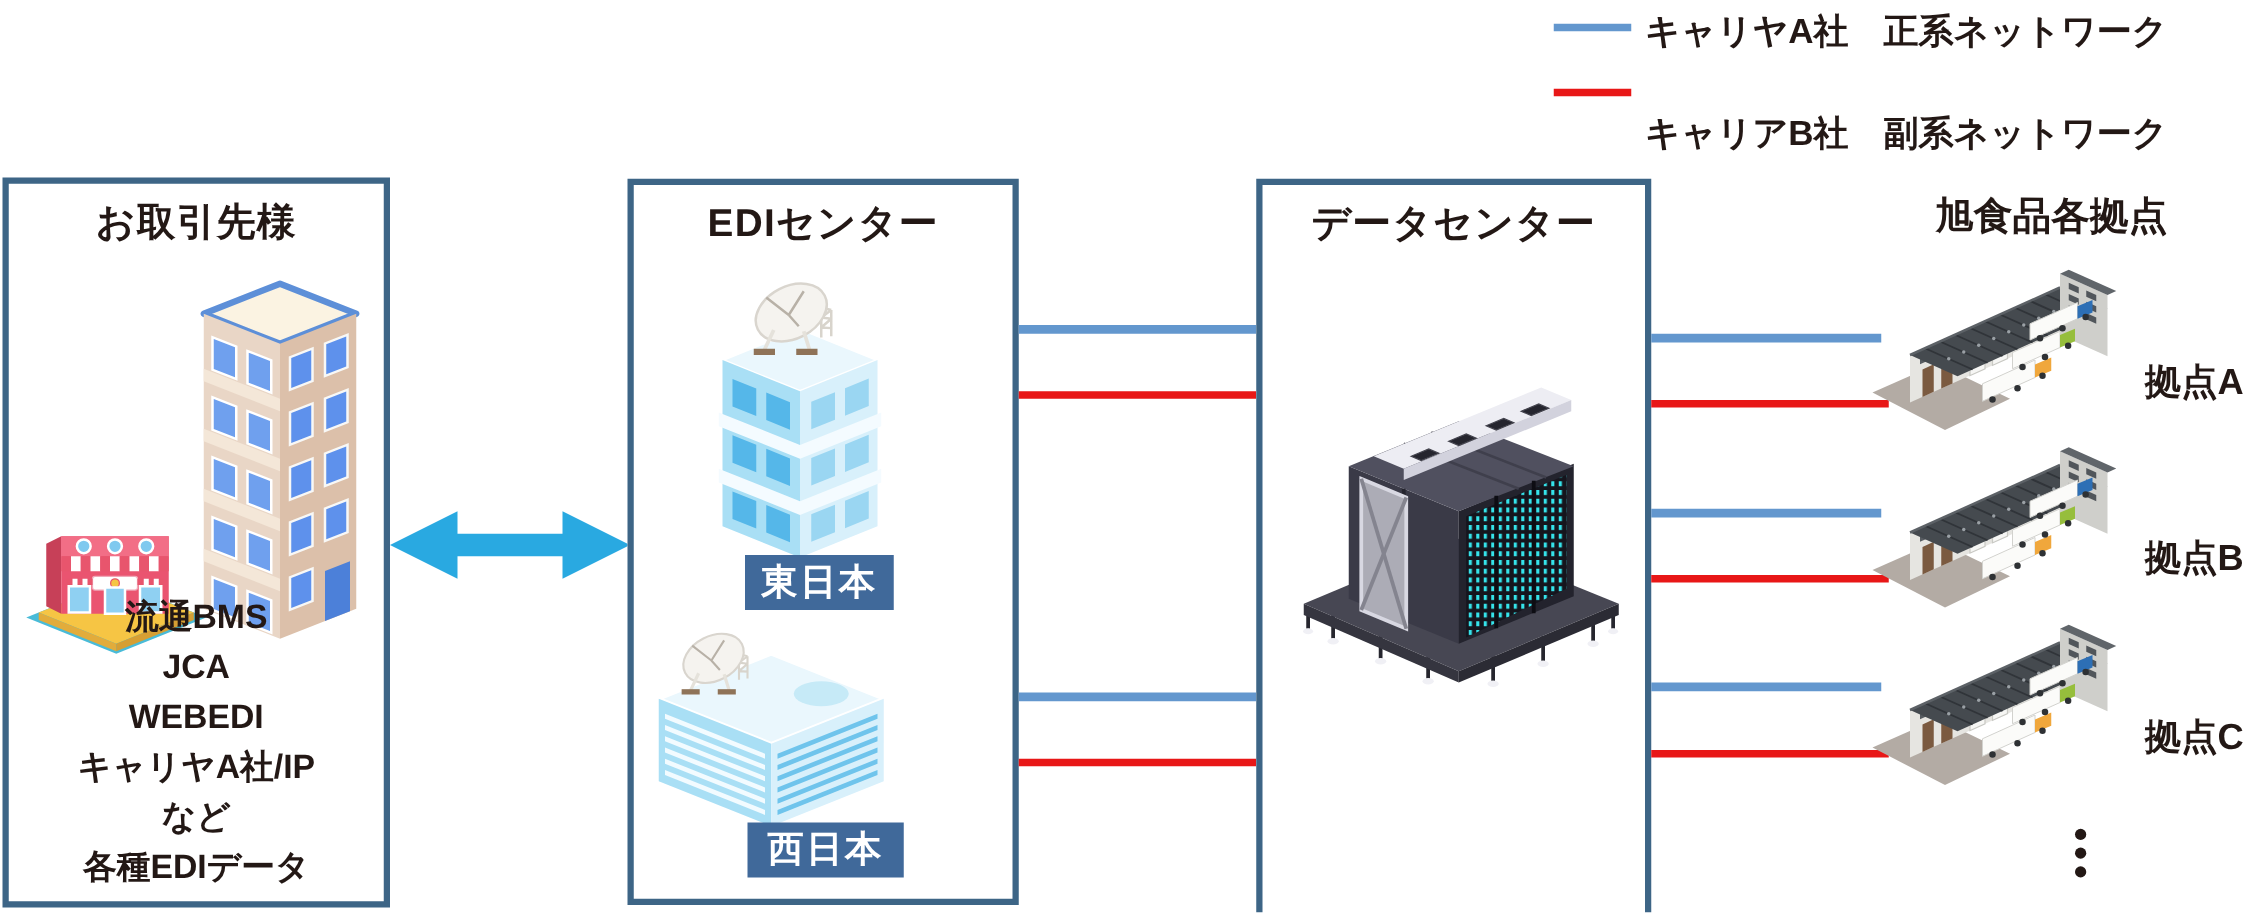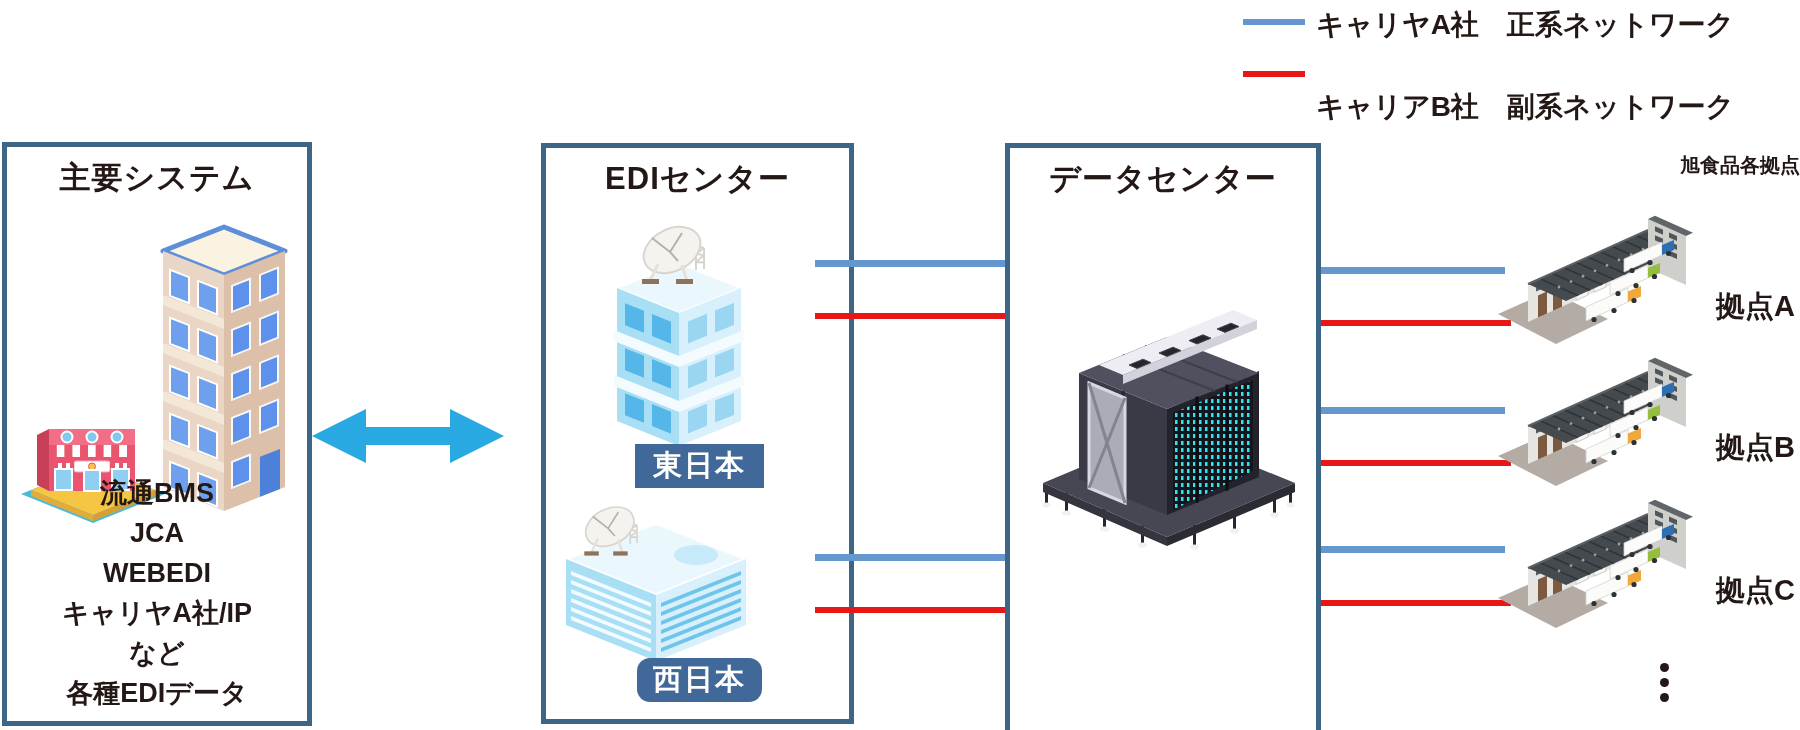--- a/index.html
+++ b/index.html
@@ -10,22 +10,22 @@
   .box-title{position:absolute;left:0;width:100%;top:10px;text-align:center;
              font-size:31px;font-weight:bold;letter-spacing:1px;}
   .hline{position:absolute;}
   .badge{position:absolute;display:flex;align-items:center;justify-content:center;
          color:#fff;font-size:29px;font-weight:bold;letter-spacing:2px;}
   .legend-label{position:absolute;font-size:28px;font-weight:bold;white-space:nowrap;}
   .proto-list{position:absolute;left:0;width:100%;top:326px;text-align:center;
               font-size:27px;font-weight:bold;line-height:40px;}
   .dc-desc{position:absolute;left:0;width:100%;top:420px;text-align:center;
            font-size:29px;font-weight:bold;line-height:40px;}
-  .branch-title{position:absolute;left:1548px;top:152px;width:252px;text-align:right;
-                font-size:20px;font-weight:bold;}
+  .branch-title{position:absolute;left:1548px;top:152px;width:252px;text-align:left;
+                font-size:31px;font-weight:bold;}
   .branch-label{position:absolute;left:1716px;width:90px;height:30px;line-height:30px;
                 font-size:29px;font-weight:bold;}
   .dot{position:absolute;width:9px;height:9px;border-radius:50%;background:#231815;}
   svg{display:block;}
 </style>
 </head>
 <body>
 
 <div class="canvas">
 
@@ -106,21 +106,21 @@
       </g>
     </defs>
   </svg>
 
   <div class="hline" style="left: 1243px; top: 19px; width: 62px; height: 6px; background-color: rgb(99, 151, 206);"></div>
   <div class="legend-label" style="left:1316px;top:6px;">キャリヤA社　正系ネットワーク</div>
   <div class="hline" style="left: 1243px; top: 71px; width: 62px; height: 6px; background-color: rgb(232, 23, 23);"></div>
   <div class="legend-label" style="left:1316px;top:58px;margin-top:30px;">キャリアB社　副系ネットワーク</div>
 
   <div class="box" style="left:2px;top:142px;width:310px;height:584px;">
-    <div class="box-title">主要システム</div>
+    <div class="box-title">お取引先様</div>
 
     <div class="abs" style="left:10px;top:244px;width:150px;height:135px;">
       <svg viewBox="0 0 150 135" width="150" height="135">
         <polygon points="4,103 76,74 148,103 76,132" fill="#49BBD8"></polygon>
         <polygon points="14,99 76,75 138,99 76,124" fill="#F6C544"></polygon>
         <polygon points="14,99 76,124 76,130 14,105" fill="#E2AC3B"></polygon>
         <polygon points="76,124 138,99 138,105 76,130" fill="#D69F33"></polygon>
         <polygon points="20,44 32,38 32,100 20,94" fill="#C74058"></polygon>
         <rect x="32" y="38" width="86" height="62" fill="#EA5470"></rect>
         <rect x="32" y="38" width="86" height="16" fill="#F26E86"></rect>
@@ -205,21 +205,21 @@
       <div>各種EDIデータ</div>
     </div>
   </div>
 
   <div class="abs" style="left:312px;top:403px;width:192px;height:66px;">
     <svg viewBox="0 0 192 66" width="192" height="66">
       <polygon points="0,33 54,6 54,24 138,24 138,6 192,33 138,60 138,42 54,42 54,60" fill="#29A9E1"></polygon>
     </svg>
   </div>
 
-  <div class="box" style="left:502px;top:143px;width:313px;height:581px;margin-left:39px;">
+  <div class="box" style="left:502px;top:143px;width:313px;height:581px;">
     <div class="box-title">EDIセンター</div>
 
     <div class="abs" style="left:38px;top:48px;width:190px;height:255px;">
       <svg viewBox="0 0 190 255" width="190" height="255" xmlns:xlink="http://www.w3.org/1999/xlink">
         <polygon points="33,92 95,67 157,92 95,117" fill="#EAF7FD" stroke="#FFFFFF" stroke-width="2"></polygon>
         <polygon points="33,92 95,117 95,250 33,225" fill="#A9DFF5"></polygon>
         <polygon points="95,117 157,92 157,225 95,250" fill="#D8F0FB"></polygon>
         <g transform="translate(33,92) skewY(21.9)" fill="#55B7E9">
           <rect x="8" y="12" width="19" height="22"></rect>
             <rect x="35" y="12" width="19" height="22"></rect>
@@ -234,21 +234,21 @@
           <rect x="9" y="57" width="19" height="22"></rect>
             <rect x="36" y="57" width="19" height="22"></rect>
           <rect x="9" y="102" width="19" height="22"></rect>
             <rect x="36" y="102" width="19" height="22"></rect>
         </g>
         <polygon points="30,134 95,160 160,134 160,145 95,171 30,145" fill="#F4FBFF"></polygon>
         <polygon points="30,179 95,205 160,179 160,190 95,216 30,190" fill="#F4FBFF"></polygon>
         <use href="#dish" xlink:href="#dish" transform="translate(100,52)"></use>
       </svg>
     </div>
-    <div class="badge" style="left: 89px; top: 296px; width: 129px; height: 44px; background-color: rgb(64, 105, 154);">
+    <div class="badge" style="left: 89px; top: 296px; width: 119px; height: 44px; background-color: rgb(64, 105, 154);">
       <span>東日本</span>
     </div>
 
     <div class="abs" style="left:10px;top:347px;width:200px;height:172px;">
       <svg viewBox="0 0 200 172" width="200" height="172" xmlns:xlink="http://www.w3.org/1999/xlink">
         <polygon points="10,64 100,28 190,64 100,100" fill="#EAF7FD" stroke="#FFFFFF" stroke-width="3"></polygon>
         <polygon points="10,64 100,100 100,166 10,130" fill="#A9DFF5"></polygon>
         <polygon points="100,100 190,64 190,130 100,166" fill="#D8F0FB"></polygon>
         <g transform="translate(10,64) skewY(21.8)" fill="#F2FBFF">
           <rect x="5" y="10" width="80" height="4"></rect>
@@ -263,21 +263,21 @@
             <rect x="5" y="19" width="80" height="4"></rect>
           <rect x="5" y="28" width="80" height="4"></rect>
             <rect x="5" y="37" width="80" height="4"></rect>
           <rect x="5" y="46" width="80" height="4"></rect>
             <rect x="5" y="55" width="80" height="4"></rect>
         </g>
         <ellipse cx="140" cy="60" rx="22" ry="10" fill="#C6EAF7"></ellipse>
         <use href="#dish" xlink:href="#dish" transform="translate(64,30) scale(0.85)"></use>
       </svg>
     </div>
-    <div class="badge" style="left: 91px; top: 510px; width: 125px; height: 44px; background-color: rgb(64, 105, 154); border-radius: 13px;">
+    <div class="badge" style="left: 91px; top: 510px; width: 125px; height: 44px; background-color: rgb(64, 105, 154);">
       <span>西日本</span>
     </div>
   </div>
 
   <div class="hline" style="left: 815px; top: 260px; width: 190px; height: 7px; background-color: rgb(99, 151, 206);"></div>
   <div class="hline" style="left: 815px; top: 313px; width: 190px; height: 6px; background-color: rgb(232, 23, 23);"></div>
   <div class="hline" style="left: 815px; top: 554px; width: 190px; height: 7px; background-color: rgb(99, 151, 206);"></div>
   <div class="hline" style="left: 815px; top: 607px; width: 190px; height: 6px; background-color: rgb(232, 23, 23);"></div>
 
   <div class="box" style="left:1005px;top:143px;width:316px;height:723px;">

